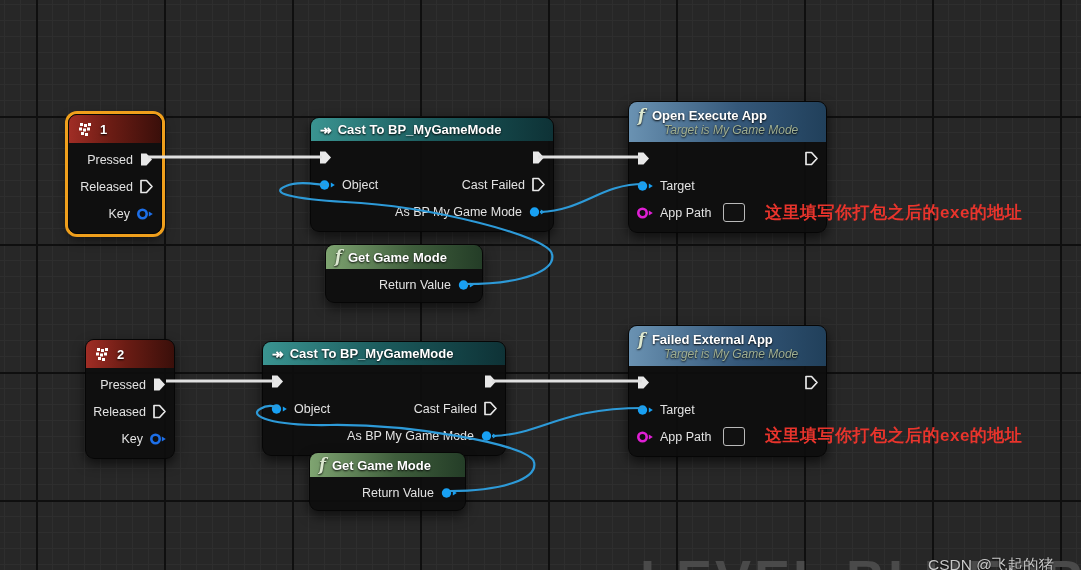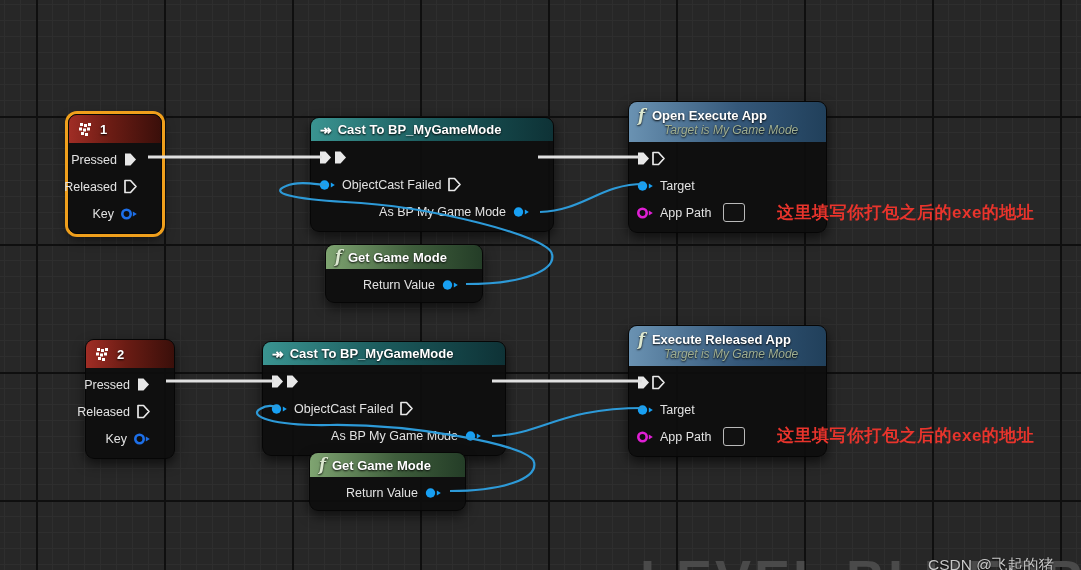--- a/index.html
+++ b/index.html
@@ -28,29 +28,29 @@
   .hdr-teal{height:23px;background:linear-gradient(to right,#3a9491,#1b5a5c 50%,#0e3236);}
   .hdr-green{height:24px;background:linear-gradient(to right,#7fa471,#3f5e3c 55%,#243d27);}
   .hdr-blue{height:40px;background:linear-gradient(to right,#6a92b2,#35587a 55%,#21405b);
     flex-direction:column;align-items:flex-start;justify-content:center;gap:0;}
   .hdr-blue .t-line{display:flex;align-items:center;gap:7px;}
   .subtitle{font-size:12px;font-style:italic;font-weight:normal;color:#9fae91;margin-left:26px;margin-top:-1px;}
   .f-icon{font-family:"DejaVu Serif",serif;font-style:italic;font-weight:bold;font-size:16px;color:#dce8d0;line-height:1;}
   .cast-icon{font-size:14px;font-weight:bold;color:#fff;line-height:1;}
   .body{padding:3px 0 6px 0;}
   .row{height:27px;display:flex;align-items:center;font-size:12.5px;color:#e2e2e2;}
-  .row.split{padding:0 7px;}
+  .row.split{justify-content:space-between;padding:0 7px;}
   .row.in{justify-content:flex-start;padding-left:7px;gap:6px;}
-  .row.out{justify-content:flex-end;padding-right:23px;gap:6px;}
+  .row.out{justify-content:flex-end;padding-right:7px;gap:6px;}
   .pin{display:block;flex:none;}
   .txtbox{width:20px;height:17px;border:1.5px solid #b9b9b9;border-radius:3px;background:rgba(20,20,20,.4);margin-left:6px;}
   .wires{position:absolute;left:0;top:0;z-index:3;pointer-events:none;}
   .note{
     position:absolute;z-index:4;color:#e8342c;font-size:17px;font-weight:600;
-    letter-spacing:.5px;white-space:nowrap;margin-left:12px;
+    letter-spacing:.5px;white-space:nowrap;
   }
   .wm-csdn{position:absolute;z-index:4;color:#c7c7c7;font-size:15.5px;white-space:nowrap;text-shadow:0 1px 2px #000;}
   .wm-level{position:absolute;z-index:1;color:#4a4a4a;font-size:54px;font-weight:bold;letter-spacing:3px;white-space:nowrap;}
 </style>
 </head>
 <body>
 
 <div class="canvas">
 
   <div class="wm-level" style="left:640px;top:548px;">LEVEL BLUEPRINT</div>
@@ -259,21 +259,21 @@
             <path d="M12.8 4.4 L16.8 7 L12.8 9.6 z" fill="#18a0f3"></path>
           </svg>
       </div>
     </div>
   </div>
 
   <div class="node" style="left:628px;top:325px;width:197px;">
     <div class="hdr hdr-blue">
       <span class="t-line">
         <span class="f-icon">f</span>
-        <span>Execute Released App</span>
+        <span>Failed External App</span>
       </span>
       <span class="subtitle">Target is My Game Mode</span>
     </div>
     <div class="body">
       <div class="row split">
         <svg class="pin" width="15" height="15" viewBox="0 0 15 15">
             <path d="M2 1.5 h5.5 l5.5 6 -5.5 6 H2 z" fill="#e8e8e8"></path>
           </svg>
         <svg class="pin" width="15" height="15" viewBox="0 0 15 15">
             <path d="M2 1.5 h5.5 l5.5 6 -5.5 6 H2 z" fill="none" stroke="#e8e8e8" stroke-width="1.7" stroke-linejoin="round"></path>

